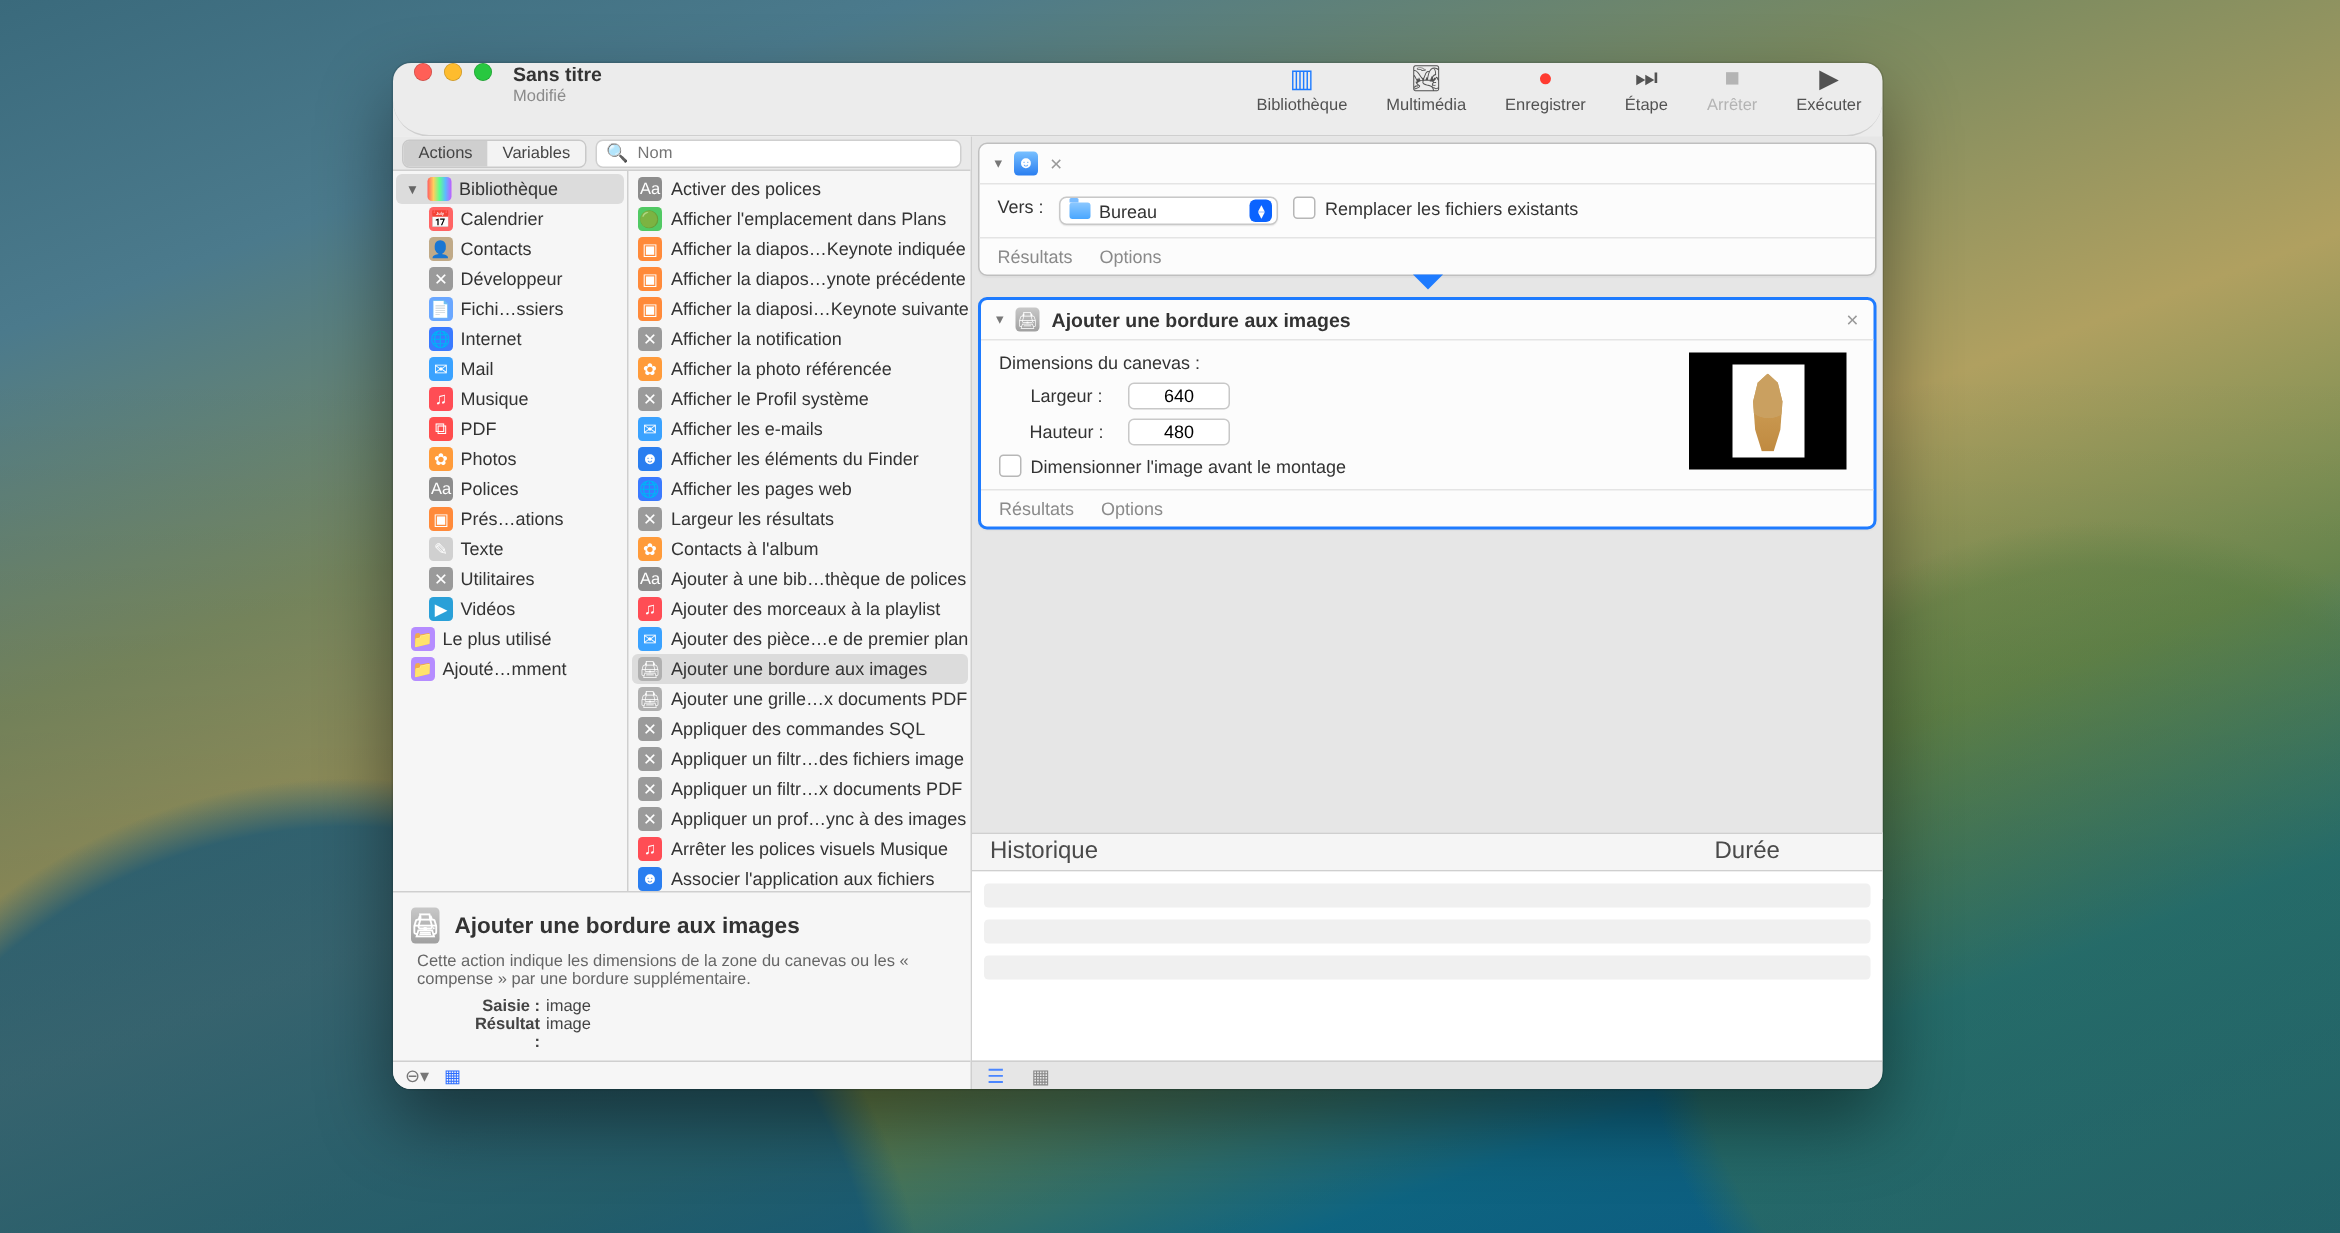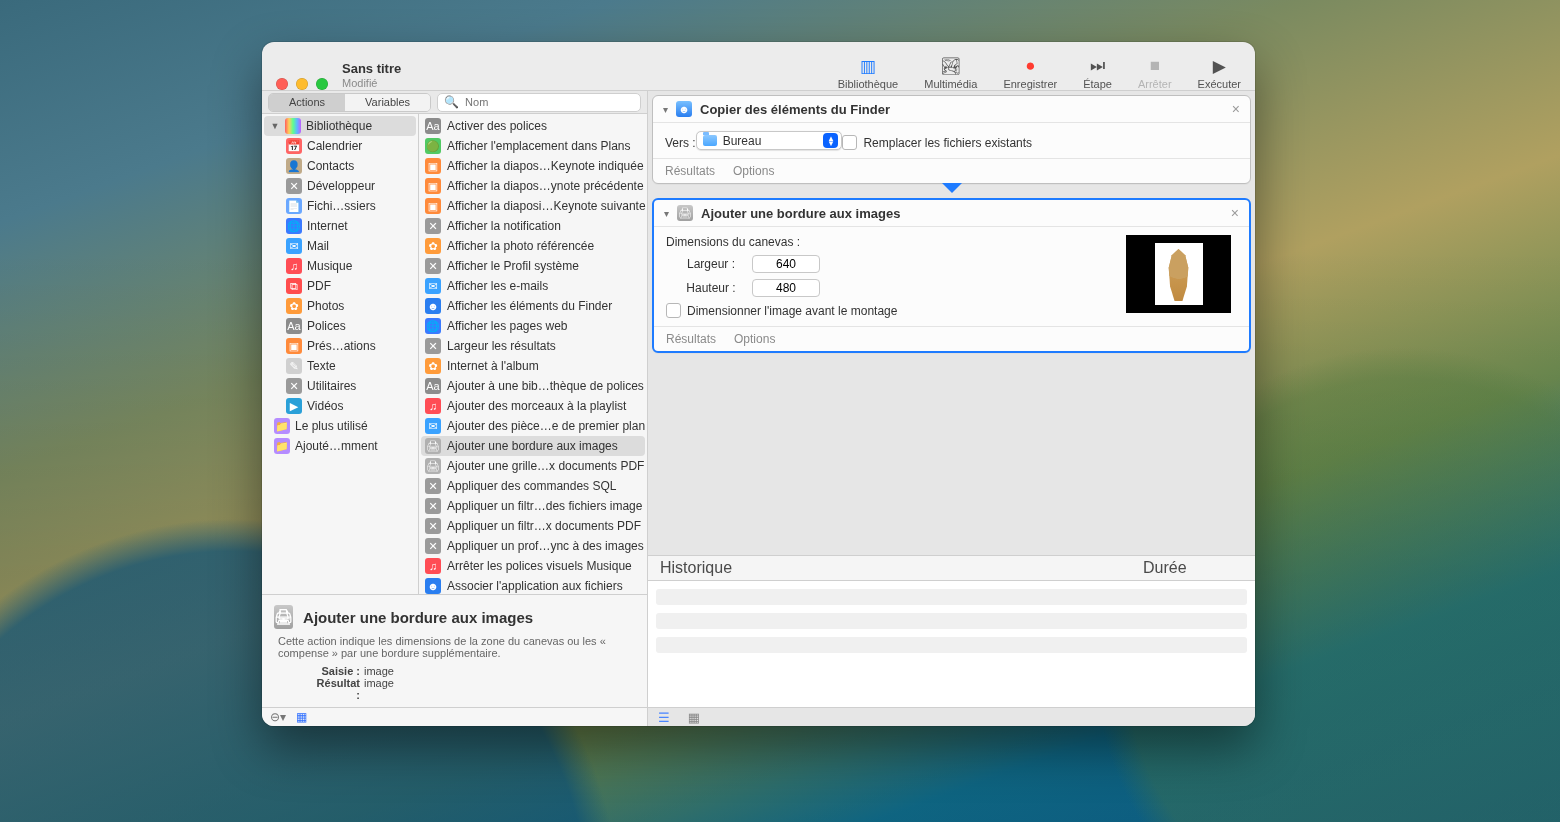--- a/index.html
+++ b/index.html
@@ -34,39 +34,39 @@
     pointer-events:none;
   }
 
   .window{
     position:absolute;left:262px;top:42px;width:993px;height:684px;
     background:var(--win-bg);border-radius:12px;
     box-shadow:0 22px 50px rgba(0,0,0,.45), 0 0 0 1px rgba(0,0,0,.10);
     display:flex;flex-direction:column;overflow:hidden;
   }
 
-  .titlebar{height:48px;display:flex;align-items:flex-end;padding:0 14px;border-bottom:1px solid var(--pane-border);}
+  .titlebar{height:48px;display:flex;align-items:flex-start;padding:0 14px;border-bottom:1px solid var(--pane-border);border-radius:24px;}
   .traffic{display:flex;gap:8px;margin-right:14px}
   .dot{width:12px;height:12px;border-radius:50%;}
   .dot.r{background:#ff5f57;box-shadow:inset 0 0 0 .5px rgba(0,0,0,.2)}
   .dot.y{background:#febc2e;box-shadow:inset 0 0 0 .5px rgba(0,0,0,.2)}
   .dot.g{background:#28c840;box-shadow:inset 0 0 0 .5px rgba(0,0,0,.2)}
   .doc-title{display:flex;flex-direction:column;line-height:1.2;}
   .doc-title .t{font-weight:600;font-size:13px}
   .doc-title .s{font-size:11px;color:var(--muted)}
   .toolbar{margin-left:auto;display:flex;gap:26px;align-items:flex-start;}
   .tb-item{display:flex;flex-direction:column;align-items:center;gap:2px;color:#525252;cursor:default;font-size:11px}
   .tb-item.disabled{color:#b4b4b4}
   .tb-ico{height:20px;display:flex;align-items:center;font-size:17px}
 
   .body{flex:1;display:flex;min-height:0}
   .left{width:385px;display:flex;flex-direction:column;border-right:1px solid var(--pane-border);background:#f6f6f6}
   .left-top{height:22px;display:flex;align-items:center;gap:6px;padding:0 6px;border-bottom:1px solid var(--pane-border);background:var(--tab-bg)}
   .seg{display:flex;border:1px solid #c9c9c9;border-radius:5px;overflow:hidden;height:17px;}
-  .seg button{border:0;background:#f3f3f3;font-size:11px;padding:0 20px;color:#444;cursor:default;height:100%}
+  .seg button{border:0;background:#f3f3f3;font-size:11px;padding:0 10px;color:#444;cursor:default;height:100%}
   .seg button.active{background:var(--seg-active)}
   .search-wrap{flex:1;display:flex;align-items:center;background:#fff;border:1px solid #cfcfcf;border-radius:5px;padding:0 6px;height:17px}
   .search-wrap .mag{color:#999;font-size:12px;margin-right:4px}
   .search-wrap input{flex:1;border:0;outline:0;font-size:11px;background:transparent}
 
   .panes{flex:1;display:flex;min-height:0}
   .lib{width:152px;border-right:1px solid var(--pane-border);overflow:auto;padding:2px;font-size:12px}
   .lib-row{display:flex;align-items:center;gap:5px;padding:2px 4px 2px 6px;border-radius:4px;white-space:nowrap;cursor:default}
   .lib-row .disc{width:10px;text-align:center;font-size:9px;color:#666}
   .lib-row.selected{background:var(--selected-bg)}
@@ -96,21 +96,21 @@
   .card-head{display:flex;align-items:center;gap:8px;padding:5px 10px;border-bottom:1px solid #e4e4e4}
   .card-head .disc{font-size:10px;color:#777;cursor:default}
   .card-head .title{font-weight:600;font-size:13px;flex:1}
   .card-head .close{color:#9a9a9a;font-size:14px;cursor:default}
   .card-body{padding:8px 12px;font-size:12px}
   .card-foot{border-top:1px solid #e4e4e4;padding:5px 12px;display:flex;gap:18px;color:#8a8a8a;font-size:12px}
   .card-foot span{cursor:default}
   .connector{height:18px;display:flex;justify-content:center;align-items:flex-start;}
   .connector .tri{width:0;height:0;border-left:10px solid transparent;border-right:10px solid transparent;border-top:10px solid var(--accent);position:relative;margin-top:-1px}
 
-  .dest-row{display:flex;align-items:flex-end;}
+  .dest-row{display:flex;align-items:flex-start;gap:10px}
   .popup{display:inline-flex;align-items:center;gap:6px;background:#fff;border:.5px solid #c8c8c8;border-radius:5px;padding:1px 3px 1px 6px;box-shadow:0 .5px 1px rgba(0,0,0,.1)}
   .popup .folder-ico{width:14px;height:11px;background:linear-gradient(#8cc8ff,#4aa7ff);border-radius:2px;position:relative}
   .popup .folder-ico::before{content:"";position:absolute;top:-3px;left:0;width:6px;height:3px;background:#7abcff;border-radius:1px 1px 0 0}
   .popup .darrow{background:#0a63ff;color:#fff;width:15px;height:15px;border-radius:4px;display:flex;align-items:center;justify-content:center;font-size:9px;flex-direction:column;line-height:5px}
   .chk{display:inline-flex;align-items:center;gap:6px}
   .chk .box{width:13px;height:13px;border:1px solid #b7b7b7;border-radius:3px;background:#fff}
 
   .border-body{display:flex;gap:30px;align-items:flex-start}
   .fields{display:flex;flex-direction:column;gap:6px}
   .frow{display:flex;align-items:center;gap:10px}
@@ -306,21 +306,21 @@
             <div class="act-row">
               <span class="aico" style="background:#3a7aff">🌐</span>
               <span>Afficher les pages web</span>
             </div>
             <div class="act-row">
               <span class="aico" style="background:#9a9a9a">✕</span>
               <span>Largeur les résultats</span>
             </div>
             <div class="act-row">
               <span class="aico" style="background:#ff9b3a">✿</span>
-              <span>Internet à l'album</span>
+              <span>Contacts à l'album</span>
             </div>
             <div class="act-row">
               <span class="aico" style="background:#8c8c8c">Aa</span>
               <span>Ajouter à une bib…thèque de polices</span>
             </div>
             <div class="act-row">
               <span class="aico" style="background:#ff4d55">♫</span>
               <span>Ajouter des morceaux à la playlist</span>
             </div>
             <div class="act-row">
@@ -386,21 +386,20 @@
       </div>
     </div>
 
     <div class="right">
       <div class="canvas">
 
         <div class="card">
           <div class="card-head">
             <span class="disc">▾</span>
             <span class="aico" style="background:linear-gradient(#78c0ff,#2a7ef0)">☻</span>
-            <span class="title">Copier des éléments du Finder</span>
             <span class="close">×</span>
           </div>
           <div class="card-body">
             <div class="dest-row">
               <span>Vers :</span>
               <span class="popup">
                 <span class="folder-ico"></span>
                 <span>Bureau</span>
                 <span style="width:50px"></span>
                 <span class="darrow">

